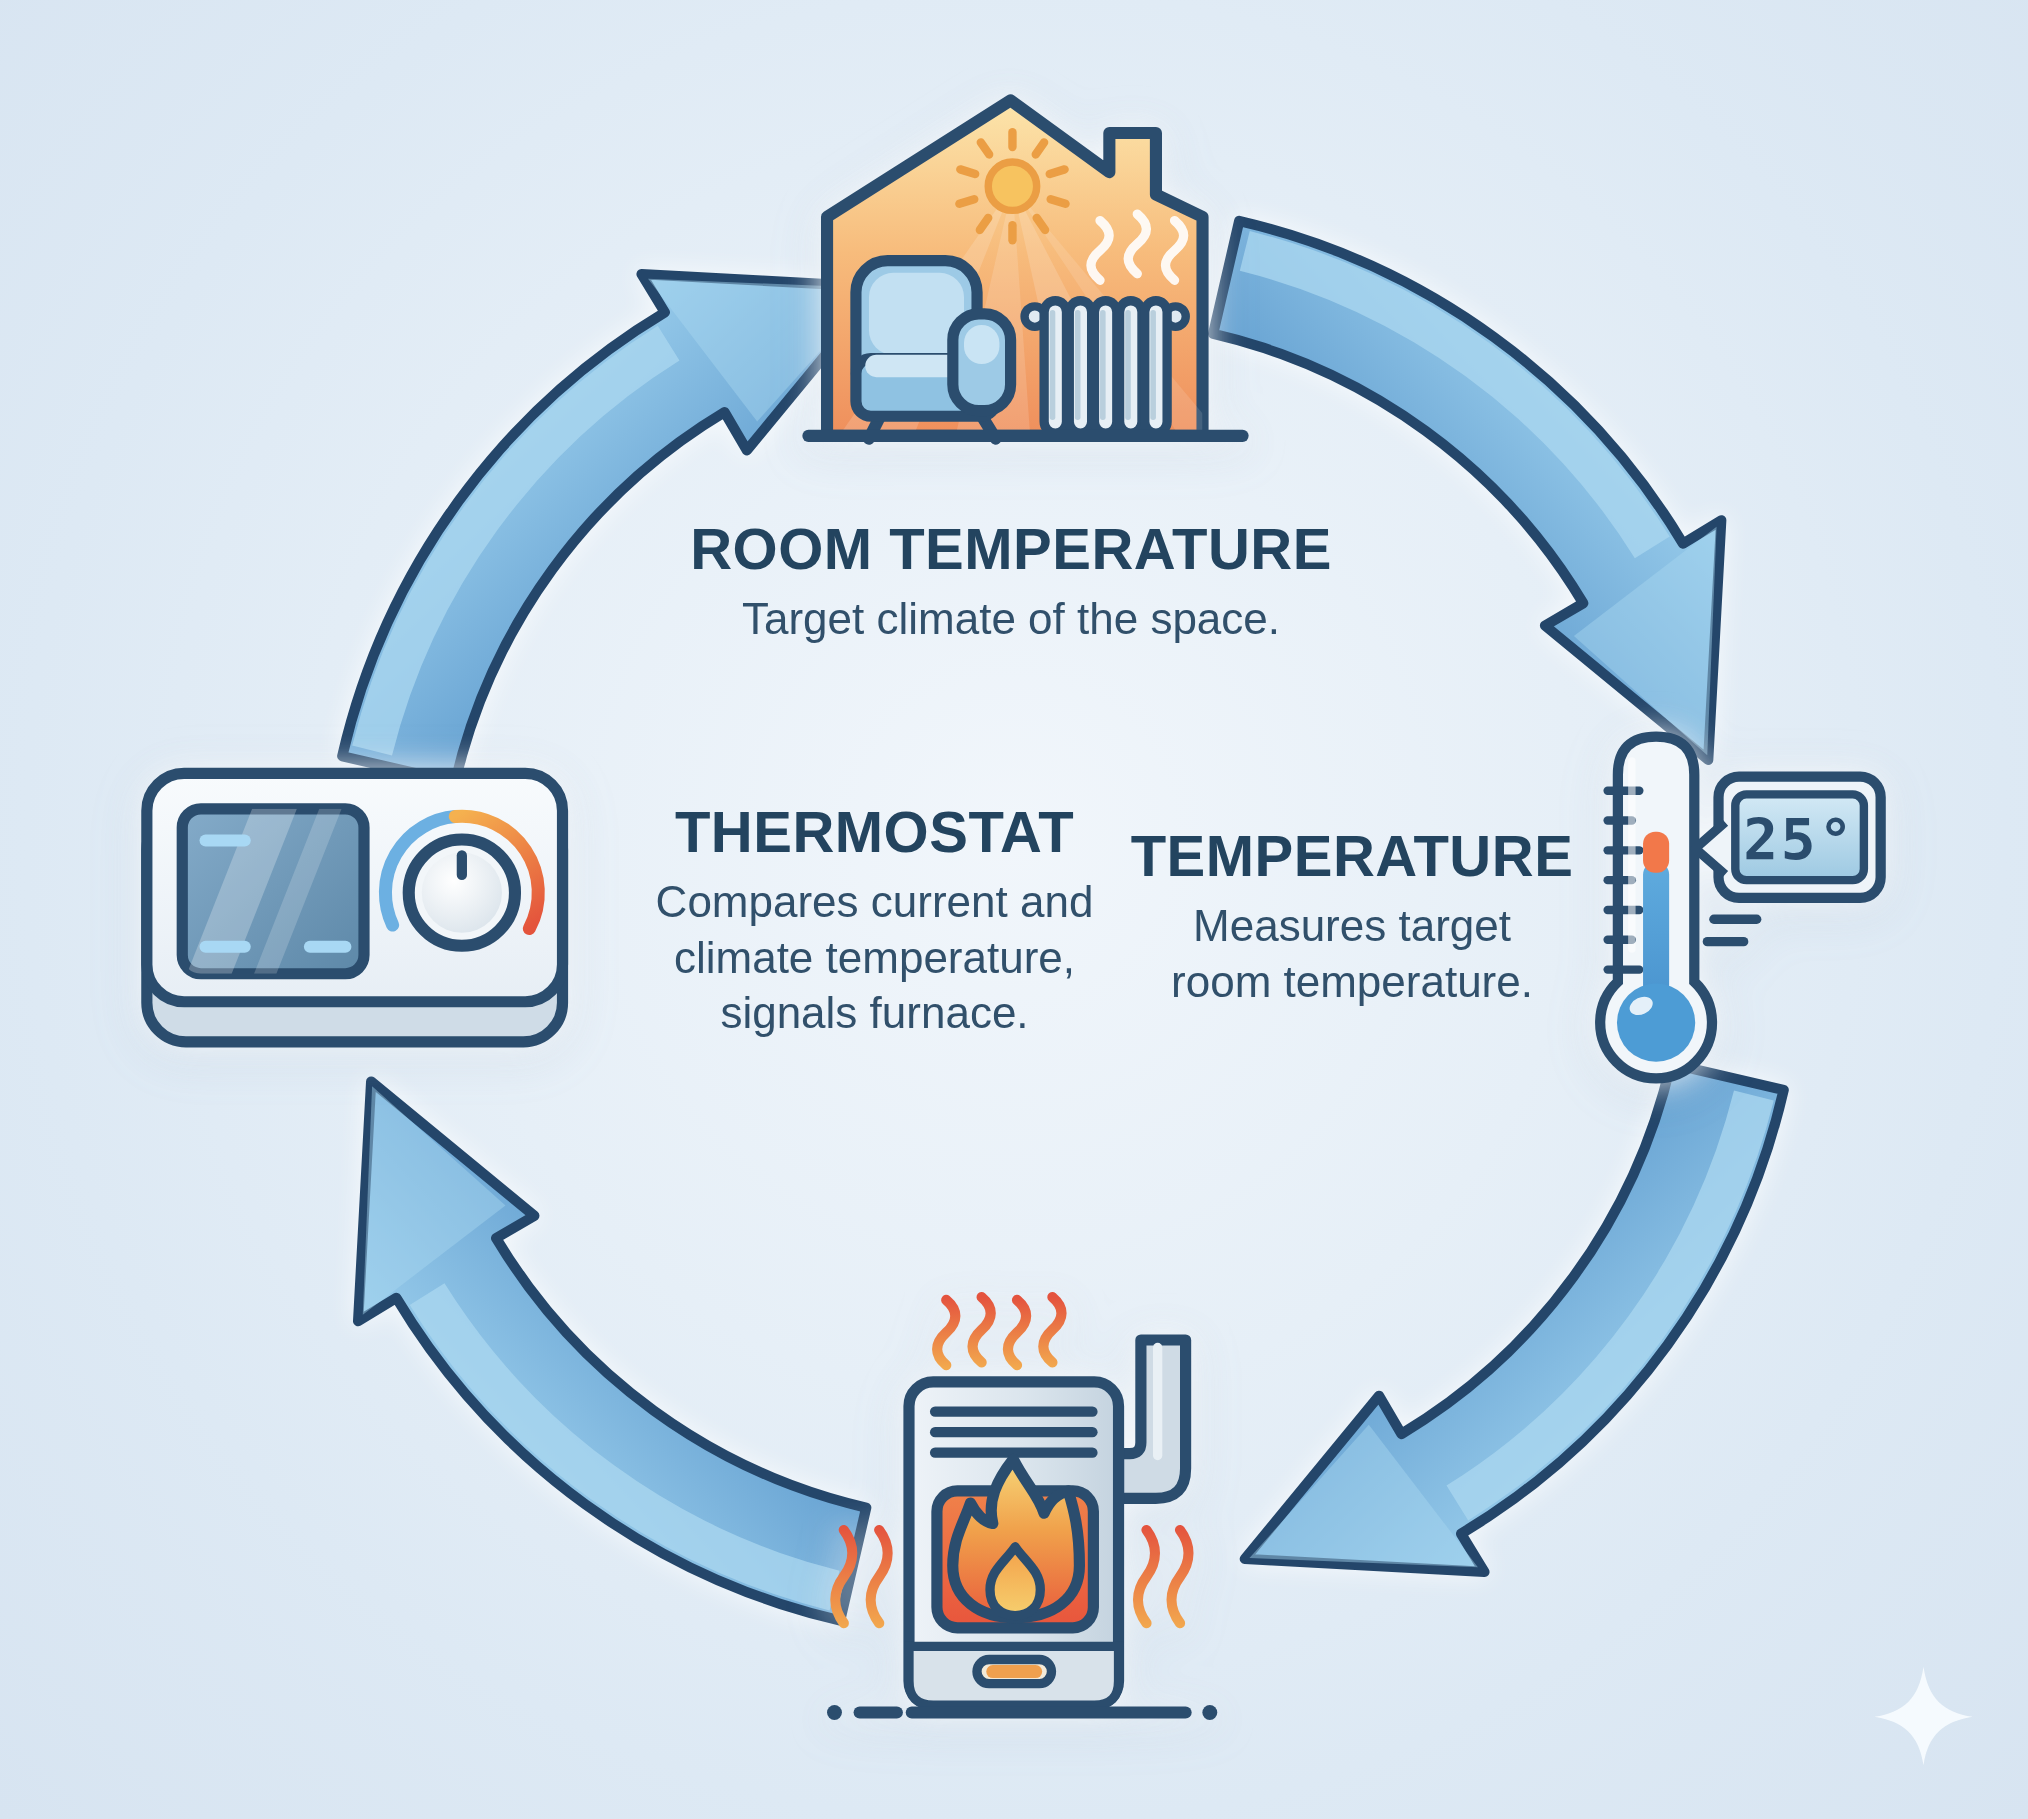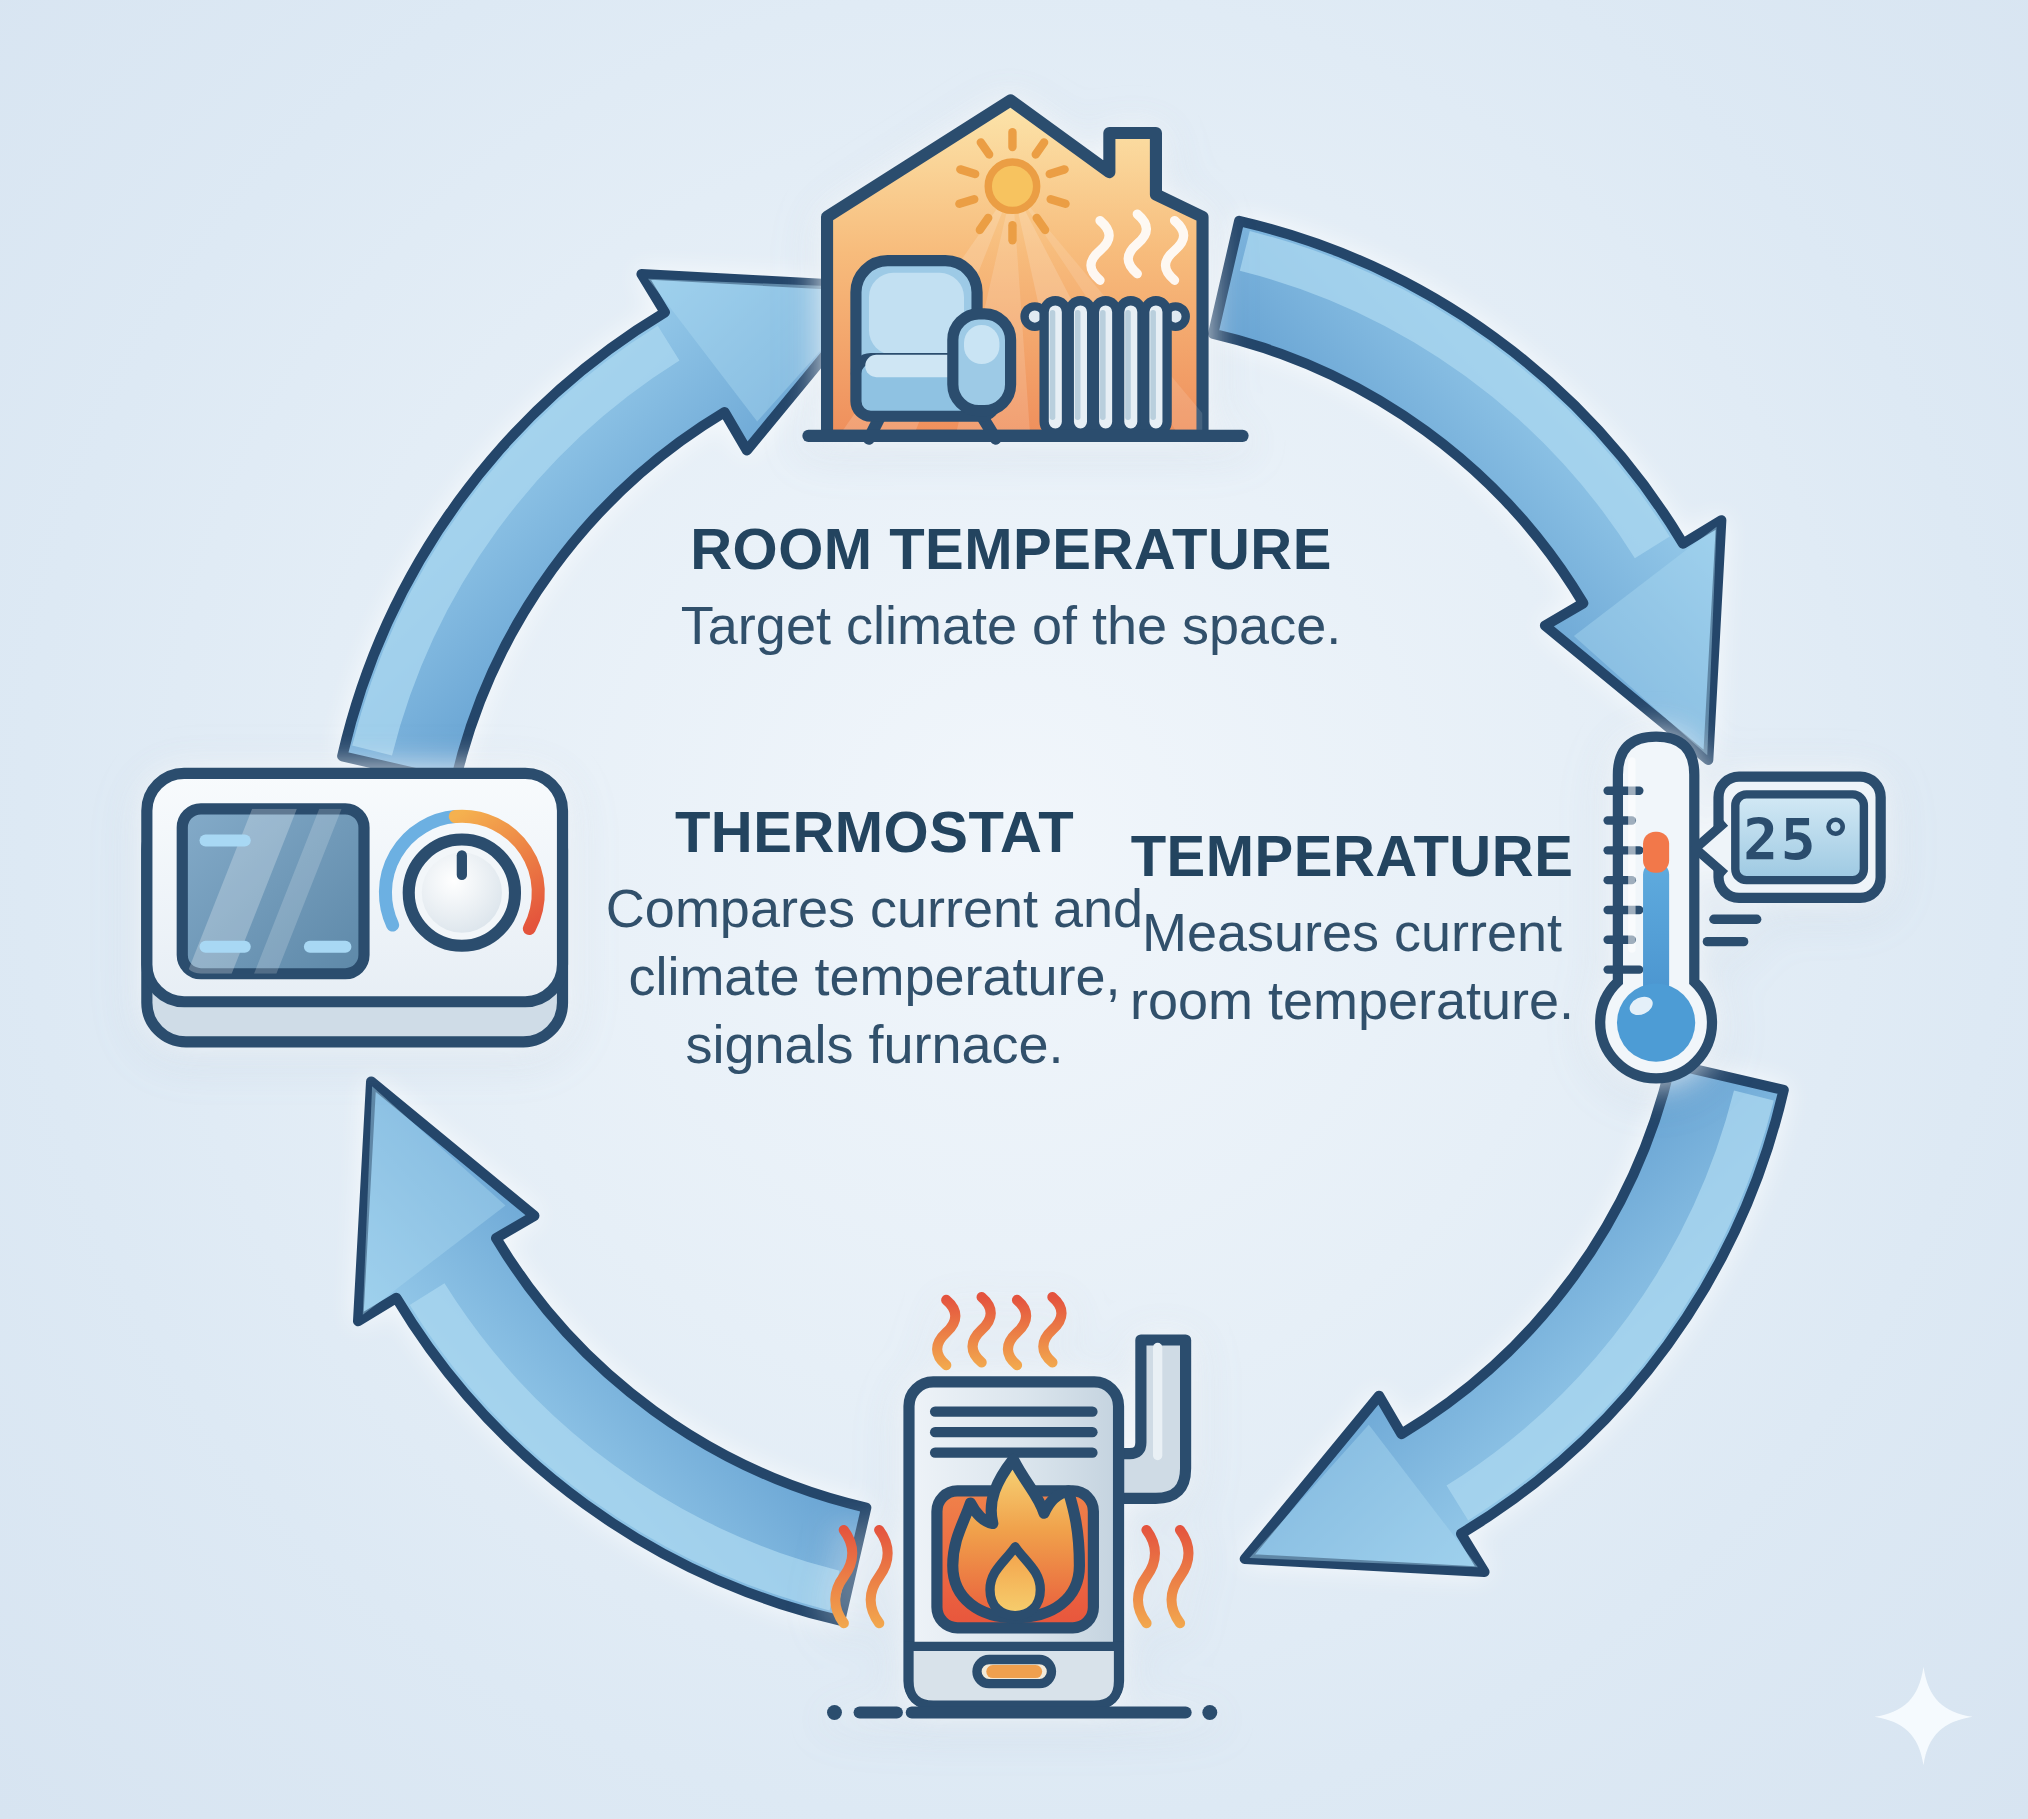--- a/index.html
+++ b/index.html
@@ -6,21 +6,21 @@
   #stage{
     position:relative;width:2029px;height:1820px;overflow:hidden;
     background:radial-gradient(circle at 50% 46%, #f1f6fb 0%, #e6eff7 40%, #dde9f4 70%, #d7e4f1 100%);
     font-family:"Liberation Sans", sans-serif;
   }
   .layer{position:absolute;}
   .icon{filter:drop-shadow(0 0 17px rgba(255,255,255,.85)) drop-shadow(0 7.5px 17px rgba(110,145,180,.18));}
   .arrows{left:0;top:0;filter:drop-shadow(0 0 13px rgba(255,255,255,.7));}
   .label{position:absolute;color:#24455f;}
   .label .title{font-weight:700;font-size:58px;letter-spacing:0.5px;color:#23445f;}
-  .label .desc{font-size:54px;line-height:1.26;color:#31506b;margin-top:9.3px;}
+  .label .desc{font-size:44px;line-height:1.26;color:#31506b;margin-top:9.3px;}
   .label.center{text-align:center;}
   .label.left{text-align:center;}
   .lcd-text{font-family:"DejaVu Sans Mono", monospace;font-weight:700;letter-spacing:3px;}
 </style>
 </head>
 <body>
 
 <div id="stage">
 
   <svg class="layer arrows" width="2029" height="1820" viewBox="0 0 2176 1952" aria-hidden="true">
@@ -249,21 +249,21 @@
   <div class="label center" style="left:545px;top:515px;width:932px">
     <div class="title">ROOM TEMPERATURE</div>
     <div class="desc">
       <div>Target climate of the space.</div>
     </div>
   </div>
 
   <div class="label center" style="left:1063px;top:822px;width:578px">
     <div class="title">TEMPERATURE</div>
     <div class="desc">
-      <div>Measures current</div>
+      <div>Measures target</div>
       <div>room temperature.</div>
     </div>
   </div>
 
   <div class="label center" style="left:718px;top:1122px;width:569px">
   </div>
 
   <div class="label left" style="left:604px;top:798px;width:541px">
     <div class="title">THERMOSTAT</div>
     <div class="desc">

